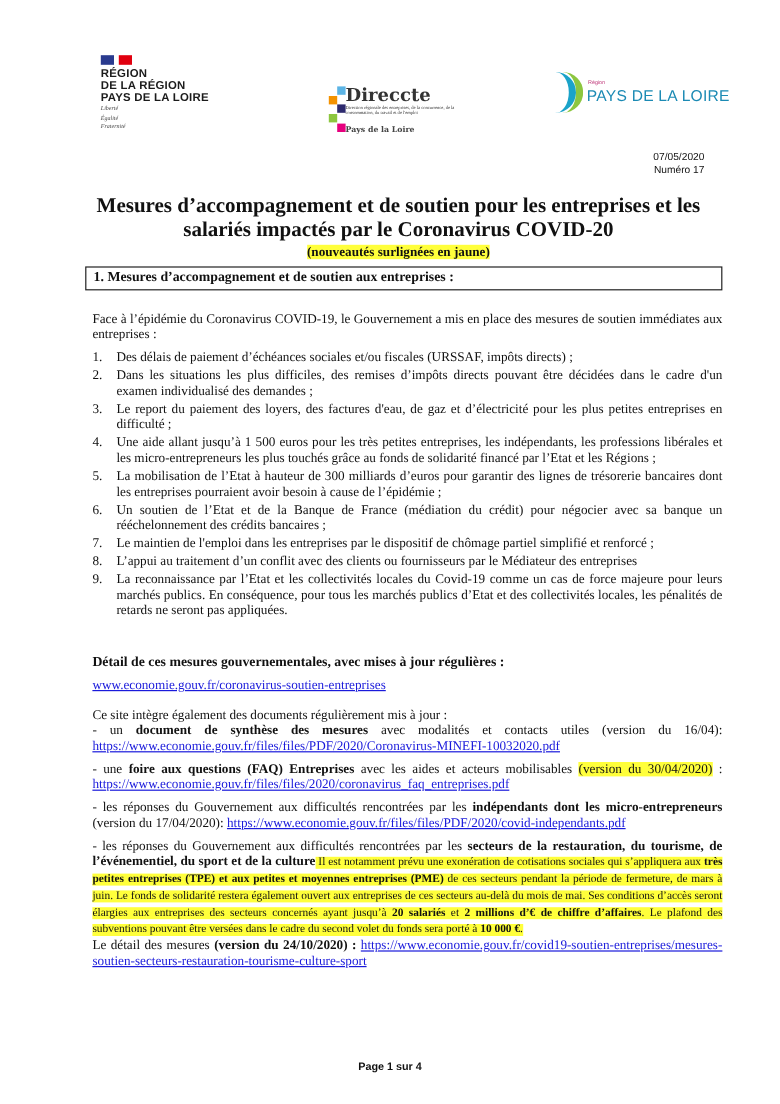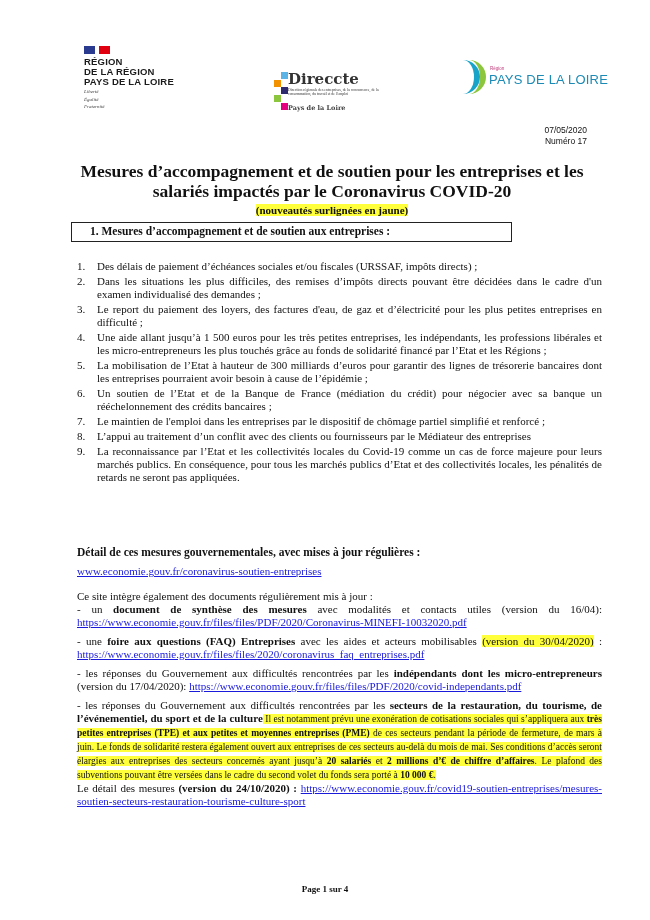--- a/index.html
+++ b/index.html
@@ -23,29 +23,29 @@
   
   .pdl { left:452px; top:60px; }
   .pdl .arc1 { position:absolute; left:0; top:0; width:22px; height:34px; border-right:6px solid #1aa3c9; border-radius:0 30px 30px 0; }
   .pdl .arc2 { position:absolute; left:6px; top:0; width:22px; height:34px; border-right:6px solid #8cc63f; border-radius:0 30px 30px 0; }
   .pdl .reg { position:absolute; left:38px; top:6px; font-family:"Liberation Sans", sans-serif; font-size:4.5px; color:#c0397a; }
   .pdl .name { position:absolute; left:37px; top:12px; font-family:"Liberation Sans", sans-serif; font-size:13px; color:#1b8ab4; letter-spacing:0.2px; white-space:nowrap; }
   .dateblk { right:63px; top:125px; text-align:right; font-family:"Liberation Sans", sans-serif; font-size:8.5px; line-height:11px; color:#111; }
   .title { left:62px; width:540px; top:161px; text-align:center; font-weight:bold; font-size:17.5px; line-height:20px; }
   .subtitle { left:62px; width:540px; top:204px; text-align:center; font-weight:bold; font-size:11px; }
   .hl { background:#ffff3b; }
-  .secbox { left:71px; top:222px; width:441px; height:20px; border:1.5px solid #222; box-sizing:border-box; font-weight:bold; font-size:11.5px; line-height:17px; padding-left:18px; }
+  .secbox { left:71px; top:222px; width:531px; height:20px; border:1.5px solid #222; box-sizing:border-box; font-weight:bold; font-size:11.5px; line-height:17px; padding-left:6px; }
   .body { left:77px; width:525px; font-size:11px; line-height:13px; text-align:justify; }
   ol.list { margin:0; padding:0; list-style:none; }
   ol.list li { position:relative; padding-left:20px; margin-bottom:2px; }
   ol.list li .n { position:absolute; left:0; top:0; }
   .link { color:#1a1adb; text-decoration:underline; }
   .b { font-weight:bold; }
   .small { font-size:9.5px; line-height:13px; }
-  .page { left:0; width:650px; top:884px; text-align:center; font-family:Liberation Serif, serif; font-weight:bold; font-size:9px; }
+  .page { left:0; width:650px; top:884px; text-align:center; font-family:Liberation Sans, sans-serif; font-weight:bold; font-size:9px; }
   p { margin:0; }
 </style>
 </head>
 <body>
 
 <div class="abs prefet">
   <div class="flag">
       <span class="b"></span>
       <span class="r"></span>
     </div>
@@ -81,20 +81,21 @@
   <div>07/05/2020</div>
   <div>Numéro 17</div>
 </div>
 
 <div class="abs title">Mesures d’accompagnement et de soutien pour les entreprises et les salariés impactés par le Coronavirus COVID-20</div>
 <div class="abs subtitle"><span class="hl">(nouveautés surlignées en jaune)</span></div>
 
 <div class="abs secbox">1. Mesures d’accompagnement et de soutien aux entreprises :</div>
 
 <div class="abs body" style="top:260px;">
+  <p style="margin-bottom:6px;">Face à l’épidémie du Coronavirus COVID-19, le Gouvernement a mis en place des mesures de soutien immédiates aux entreprises :</p>
   <ol class="list">
     <li><span class="n">1.</span><span>Des délais de paiement d’échéances sociales et/ou fiscales (URSSAF, impôts directs) ;</span></li>
     <li><span class="n">2.</span><span>Dans les situations les plus difficiles, des remises d’impôts directs pouvant être décidées dans le cadre d'un examen individualisé des demandes ;</span></li>
     <li><span class="n">3.</span><span>Le report du paiement des loyers, des factures d'eau, de gaz et d’électricité pour les plus petites entreprises en difficulté ;</span></li>
     <li><span class="n">4.</span><span>Une aide allant jusqu’à 1 500 euros pour les très petites entreprises, les indépendants, les professions libérales et les micro-entrepreneurs les plus touchés grâce au fonds de solidarité financé par l’Etat et les Régions ;</span></li>
     <li><span class="n">5.</span><span>La mobilisation de l’Etat à hauteur de 300 milliards d’euros pour garantir des lignes de trésorerie bancaires dont les entreprises pourraient avoir besoin à cause de l’épidémie ;</span></li>
     <li><span class="n">6.</span><span>Un soutien de l’Etat et de la Banque de France (médiation du crédit) pour négocier avec sa banque un rééchelonnement des crédits bancaires ;</span></li>
     <li><span class="n">7.</span><span>Le maintien de l'emploi dans les entreprises par le dispositif de chômage partiel simplifié et renforcé ;</span></li>
     <li><span class="n">8.</span><span>L’appui au traitement d’un conflit avec des clients ou fournisseurs par le Médiateur des entreprises</span></li>
     <li><span class="n">9.</span><span>La reconnaissance par l’Etat et les collectivités locales du Covid-19 comme un cas de force majeure pour leurs marchés publics. En conséquence, pour tous les marchés publics d’Etat et des collectivités locales, les pénalités de retards ne seront pas appliquées.</span></li>

